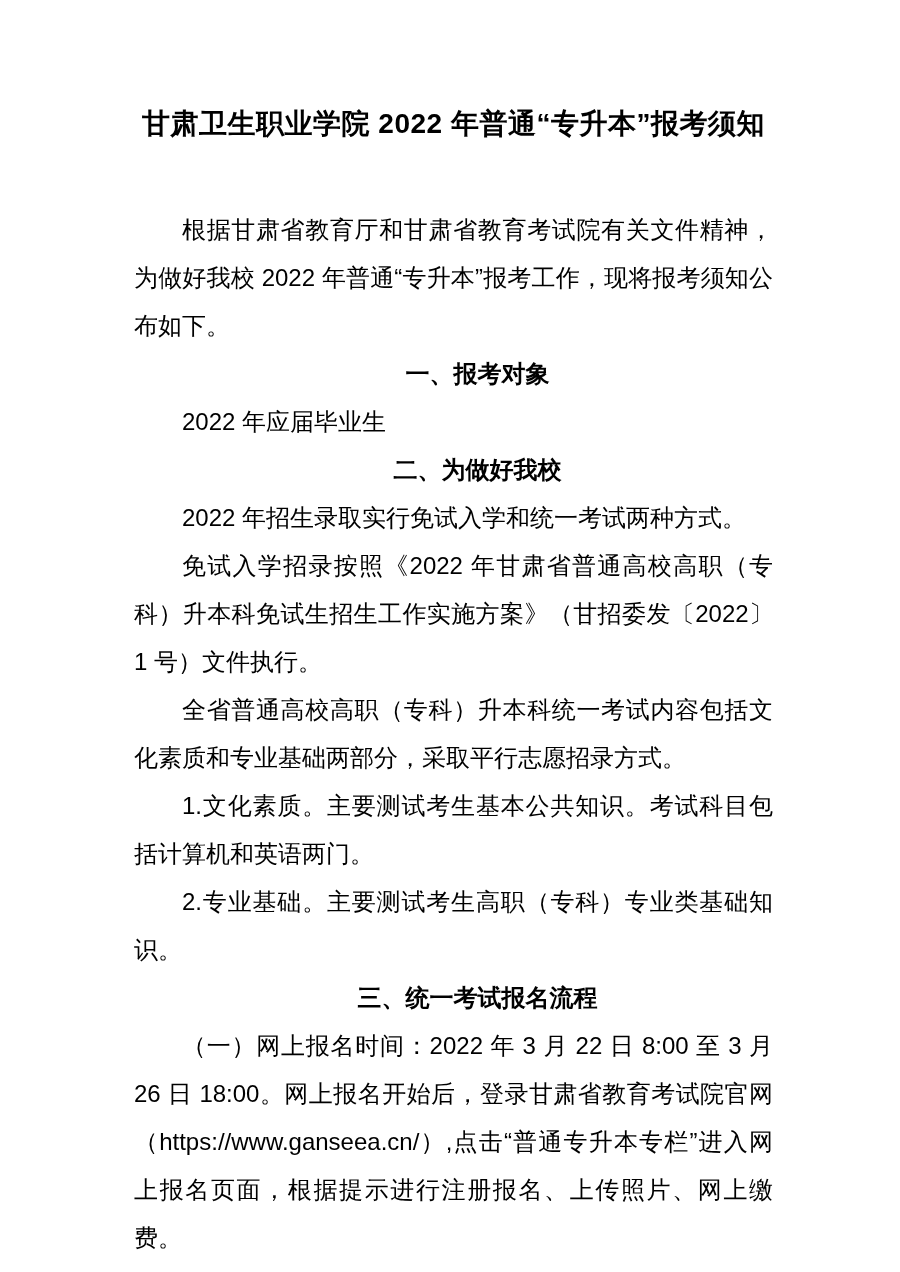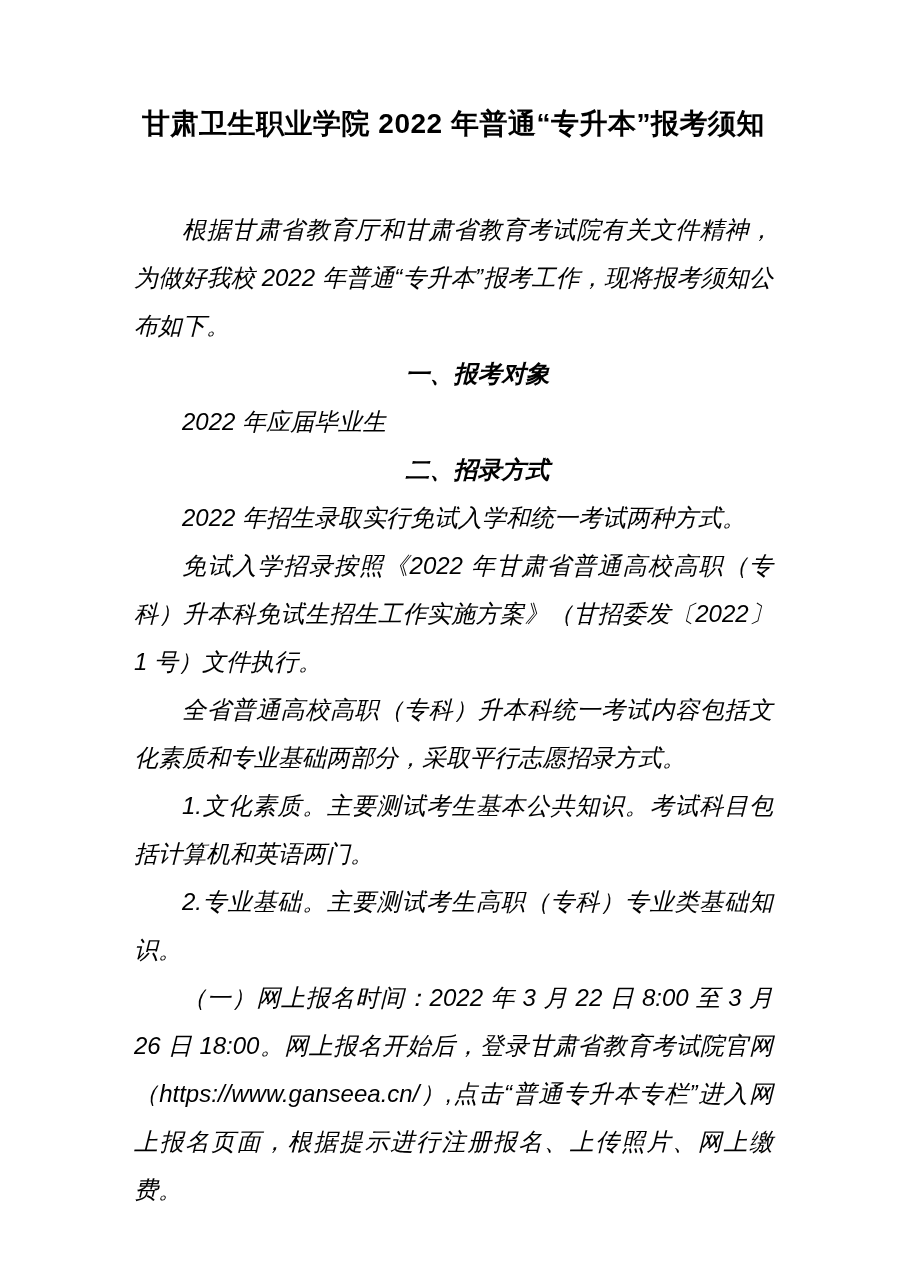--- a/index.html
+++ b/index.html
@@ -29,52 +29,52 @@
     letter-spacing: 0.5px;
   }
   .para {
     font-size: 24px;
     line-height: 48px;
     margin: 0;
     text-indent: 48px;
     text-align: justify;
     word-break: break-all;
     overflow-wrap: break-word;
-    font-style: italic;
   }
   .para.heading {
     font-weight: bold;
     text-align: center;
   }
 </style>
 </head>
 <body>
 
 <div class="page">
   <div class="content">
 
     <h1 class="doc-title">甘肃卫生职业学院 2022 年普通“专升本”报考须知</h1>
 
     <p class="para">根据甘肃省教育厅和甘肃省教育考试院有关文件精神，为做好我校 2022 年普通“专升本”报考工作，现将报考须知公布如下。</p>
 
     <p class="para heading">一、报考对象</p>
 
     <p class="para">2022 年应届毕业生</p>
 
-    <p class="para heading">二、招录方式</p>
+    <p class="para heading">二、为做好我校</p>
 
     <p class="para">2022 年招生录取实行免试入学和统一考试两种方式。</p>
 
 
     <p class="para">免试入学招录按照《2022 年甘肃省普通高校高职（专科）升本科免试生招生工作实施方案》（甘招委发〔2022〕1 号）文件执行。</p>
 
 
     <p class="para">全省普通高校高职（专科）升本科统一考试内容包括文化素质和专业基础两部分，采取平行志愿招录方式。</p>
 
     <p class="para">1.文化素质。主要测试考生基本公共知识。考试科目包括计算机和英语两门。</p>
 
     <p class="para">2.专业基础。主要测试考生高职（专科）专业类基础知识。</p>
 
+    <p class="para heading">三、统一考试报名流程</p>
 
     <p class="para">（一）网上报名时间：2022 年 3 月 22 日 8:00 至 3 月 26 日 18:00。网上报名开始后，登录甘肃省教育考试院官网（https://www.ganseea.cn/）,点击“普通专升本专栏”进入网上报名页面，根据提示进行注册报名、上传照片、网上缴费。</p>
 
   </div>
 </div>
 
 </body></html>

